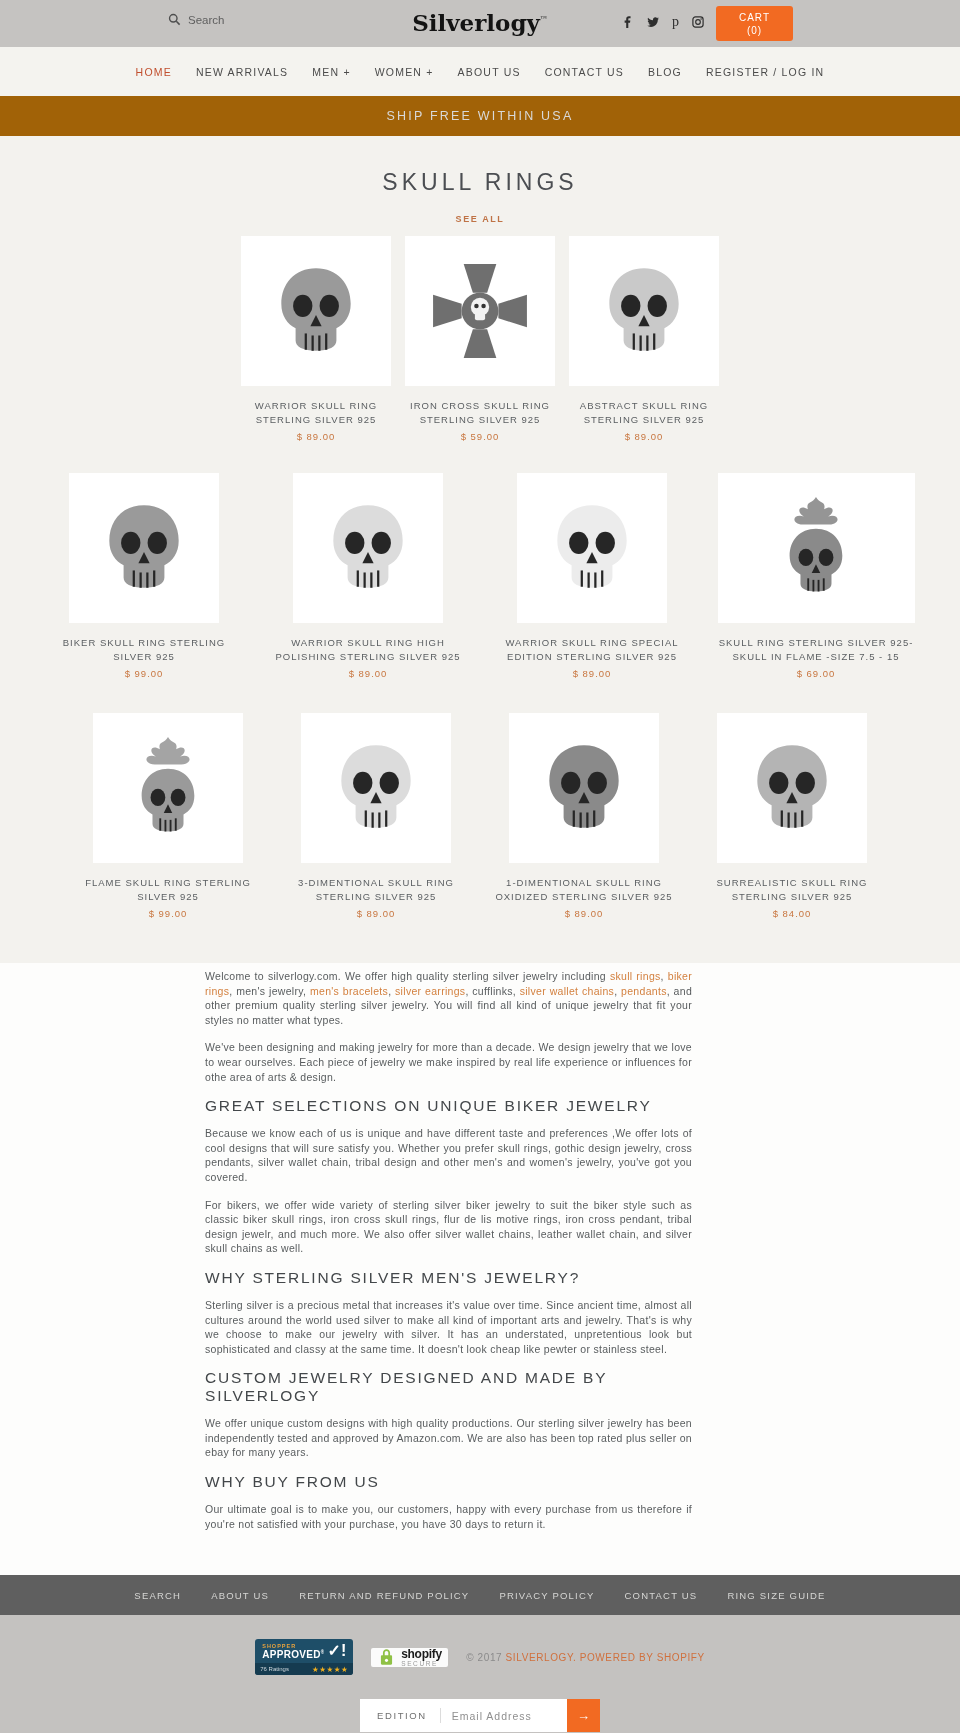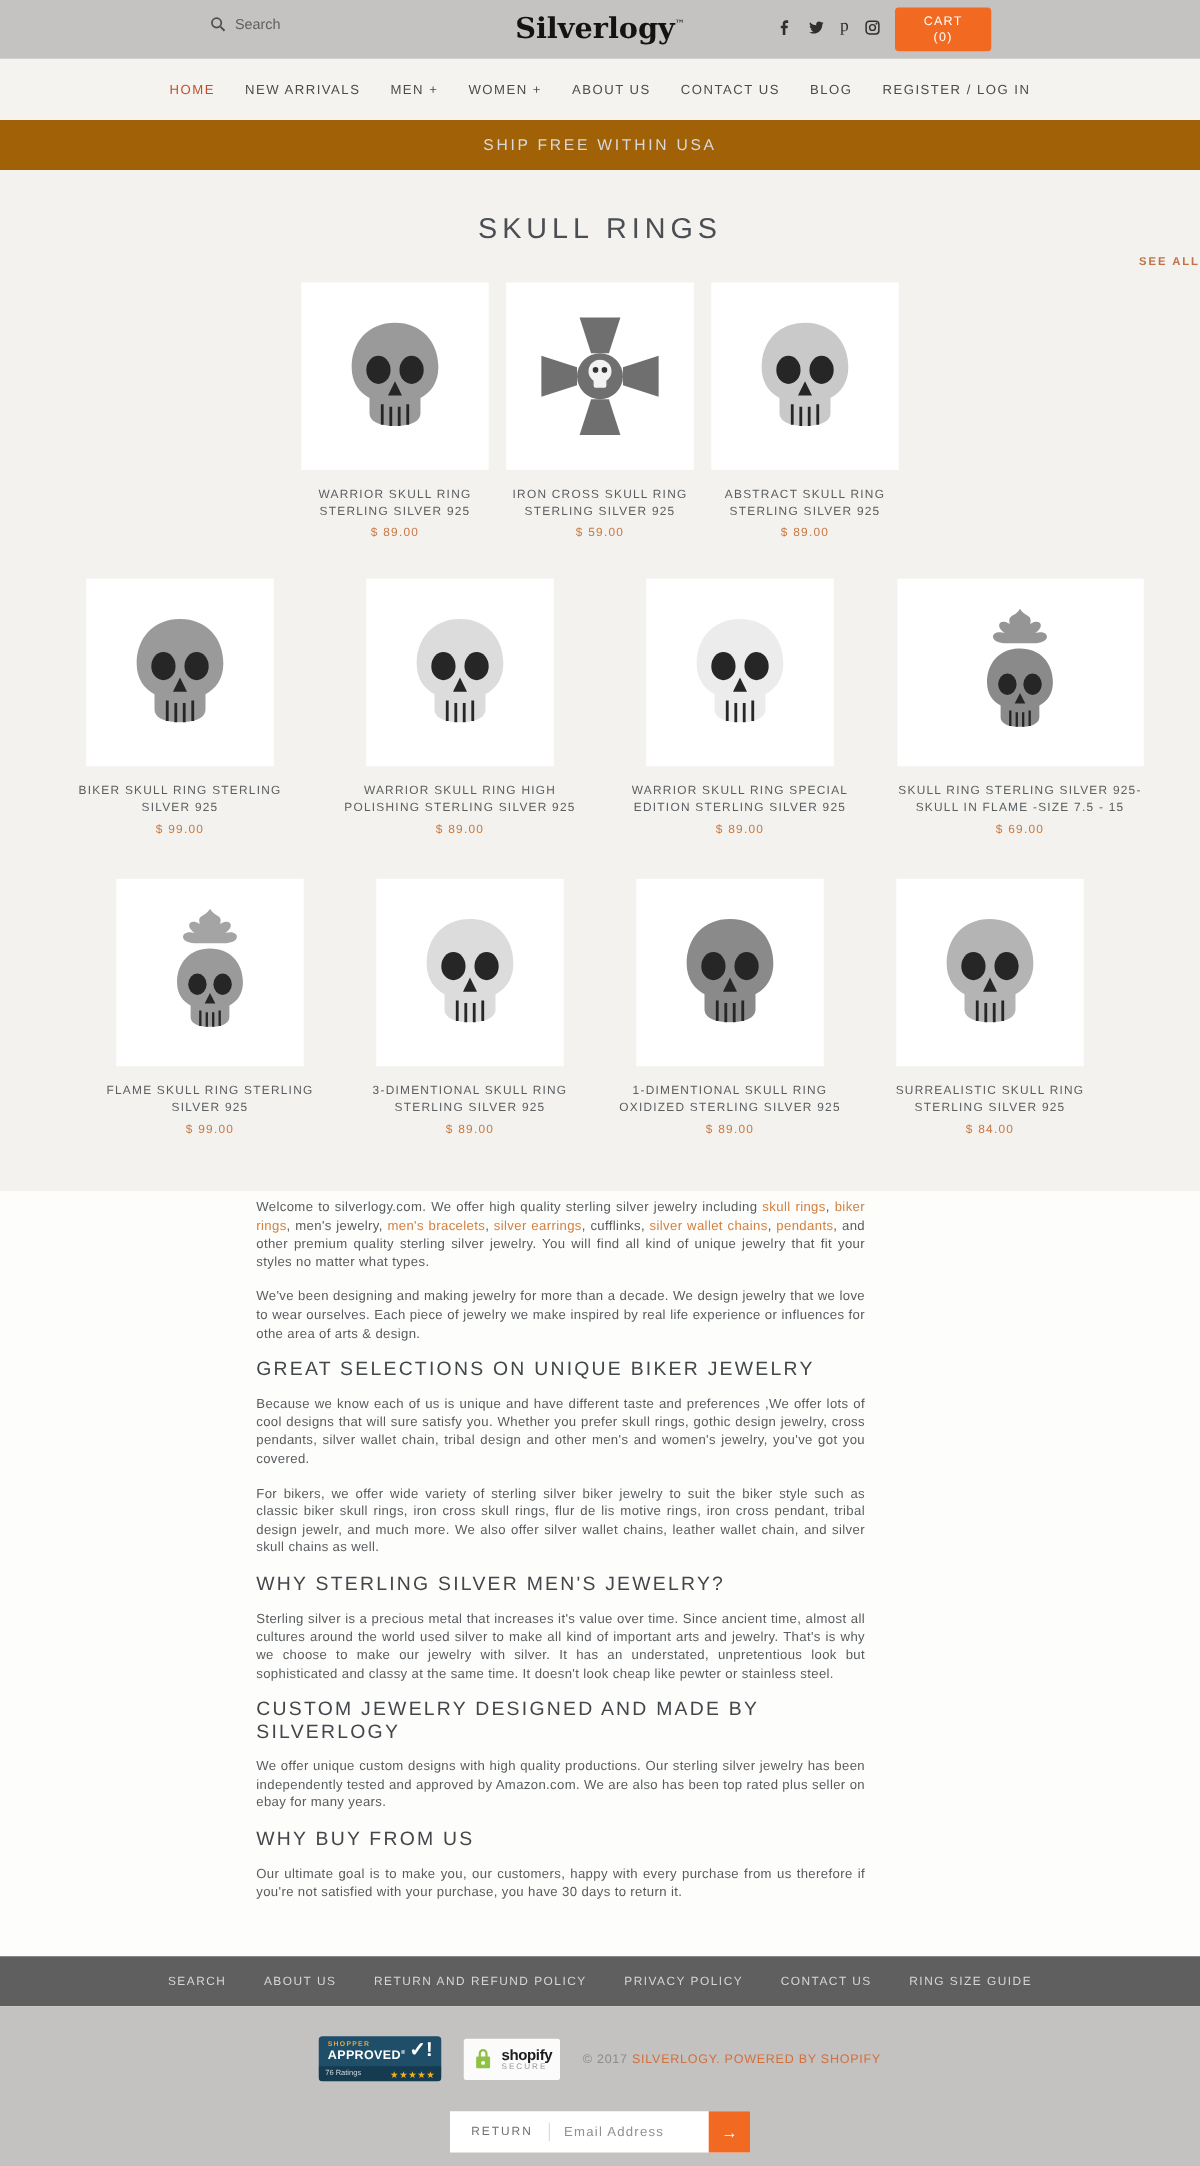--- a/index.html
+++ b/index.html
@@ -27,21 +27,21 @@
   .mainnav { height: 49px; background: #f4f3ef; display: flex; justify-content: center; align-items: center; gap: 24px; }
   .mainnav a { font-size: 10.5px; letter-spacing: 1.2px; color: #4b4b4b; }
   .mainnav a.active { color: #c14f2e; }
 
   
   .banner { height: 40px; background: #a16207; color: #d9d9d9; display: flex; align-items: center; justify-content: center; font-size: 12.5px; letter-spacing: 2.2px; }
 
   
   .products-section { background: #f3f2ee; padding-top: 33px; padding-bottom: 44px; }
   .coll-title { text-align: center; font-size: 23px; font-weight: 400; letter-spacing: 4px; color: #4b4e52; }
-  .see-all { display: block; text-align: right; margin-top: 8px; font-size: 9px; font-weight: 700; letter-spacing: 1.6px; color: #bf7346; }
+  .see-all { display: block; text-align: center; margin-top: 18px; font-size: 9px; font-weight: 700; letter-spacing: 1.6px; color: #bf7346; }
   .prod-row { display: flex; justify-content: center; align-items: flex-start; }
   .row-1 { gap: 13px; margin-top: 12px; min-height: 237px; }
   .row-2 { gap: 24px; min-height: 240px; }
   .row-3 { gap: 8px; }
   .card { width: 151px; text-align: center; }
   .row-2 .card, .row-3 .card { width: 200px; }
   .imgbox { width: 150px; height: 150px; background: #ffffff; margin: 0 auto; display: flex; align-items: center; justify-content: center; }
   .row-2 .card-wide .imgbox { width: 197px; }
   .imgbox svg { width: 68%; height: 68%; }
   .p-title { display: block; margin-top: 13px; font-size: 9.5px; letter-spacing: 1px; line-height: 13.5px; color: #5a5e61; }
@@ -65,21 +65,21 @@
   .sa-badge { width: 98px; height: 36px; background: #1e4e68; border-radius: 3px; overflow: hidden; display: flex; flex-direction: column; cursor: pointer; }
   .sa-main { flex: 1; display: flex; align-items: center; justify-content: space-between; padding: 0 7px; }
   .sa-w1 { display: block; font-size: 5.5px; font-weight: 700; letter-spacing: 1px; color: #e8a33d; }
   .sa-w2 { display: block; font-size: 10px; font-weight: 700; color: #ffffff; letter-spacing: 0.3px; }
   .sa-w2 sup { font-size: 4.5px; }
   .sa-mark { font-size: 16px; font-weight: 700; color: #ffffff; line-height: 1; }
   .sa-strip { height: 12px; background: #153b50; display: flex; align-items: center; justify-content: space-between; padding: 0 5px; }
   .sa-ratings { font-size: 6px; color: #cfd8dd; }
   .sa-stars { font-size: 7.5px; color: #f2b01e; letter-spacing: 0.5px; }
 
-  .shopify-badge { width: 77px; height: 33px; background: #fbfbfb; border-radius: 2px; display: flex; align-items: center; gap: 5px; padding: 0 6px; cursor: pointer; }
+  .shopify-badge { width: 77px; height: 19px; background: #fbfbfb; border-radius: 2px; display: flex; align-items: center; gap: 5px; padding: 0 6px; cursor: pointer; }
   .shopify-badge .lock-svg { width: 19px; height: 19px; color: #8fc145; }
   .sh-name { display: block; font-size: 12px; font-weight: 700; color: #1c1c1c; line-height: 12px; letter-spacing: -0.3px; }
   .sh-sub { display: block; font-size: 6.5px; letter-spacing: 1.6px; color: #9a9a9a; }
 
   .copyright { font-size: 10px; letter-spacing: 0.6px; color: #8b8b8b; }
   .copyright a { color: #d0703d; }
 
   .signup { position: absolute; top: 84px; left: 360px; width: 240px; height: 33px; background: #ffffff; display: flex; align-items: center; }
   .signup-label { font-size: 9.5px; letter-spacing: 1.6px; color: #6f6f6f; padding: 0 13px 0 17px; }
   .signup-div { width: 1px; height: 15px; background: #dcdcdc; }
@@ -361,20 +361,20 @@
           <span class="sh-name">shopify</span>
           <span class="sh-sub">SECURE</span>
         </span>
       </a>
       <div class="copyright">
         <span>© 2017 </span><a>SILVERLOGY. POWERED BY SHOPIFY</a>
       </div>
     </div>
 
     <div class="signup">
-      <span class="signup-label">RETURN</span>
+      <span class="signup-label">EDITION</span>
       <span class="signup-div"></span>
       <input type="text" placeholder="Email Address" style="">
       <button class="signup-btn"><span>→</span></button>
     </div>
 
   </div>
 </footer>
 
 </body></html>

